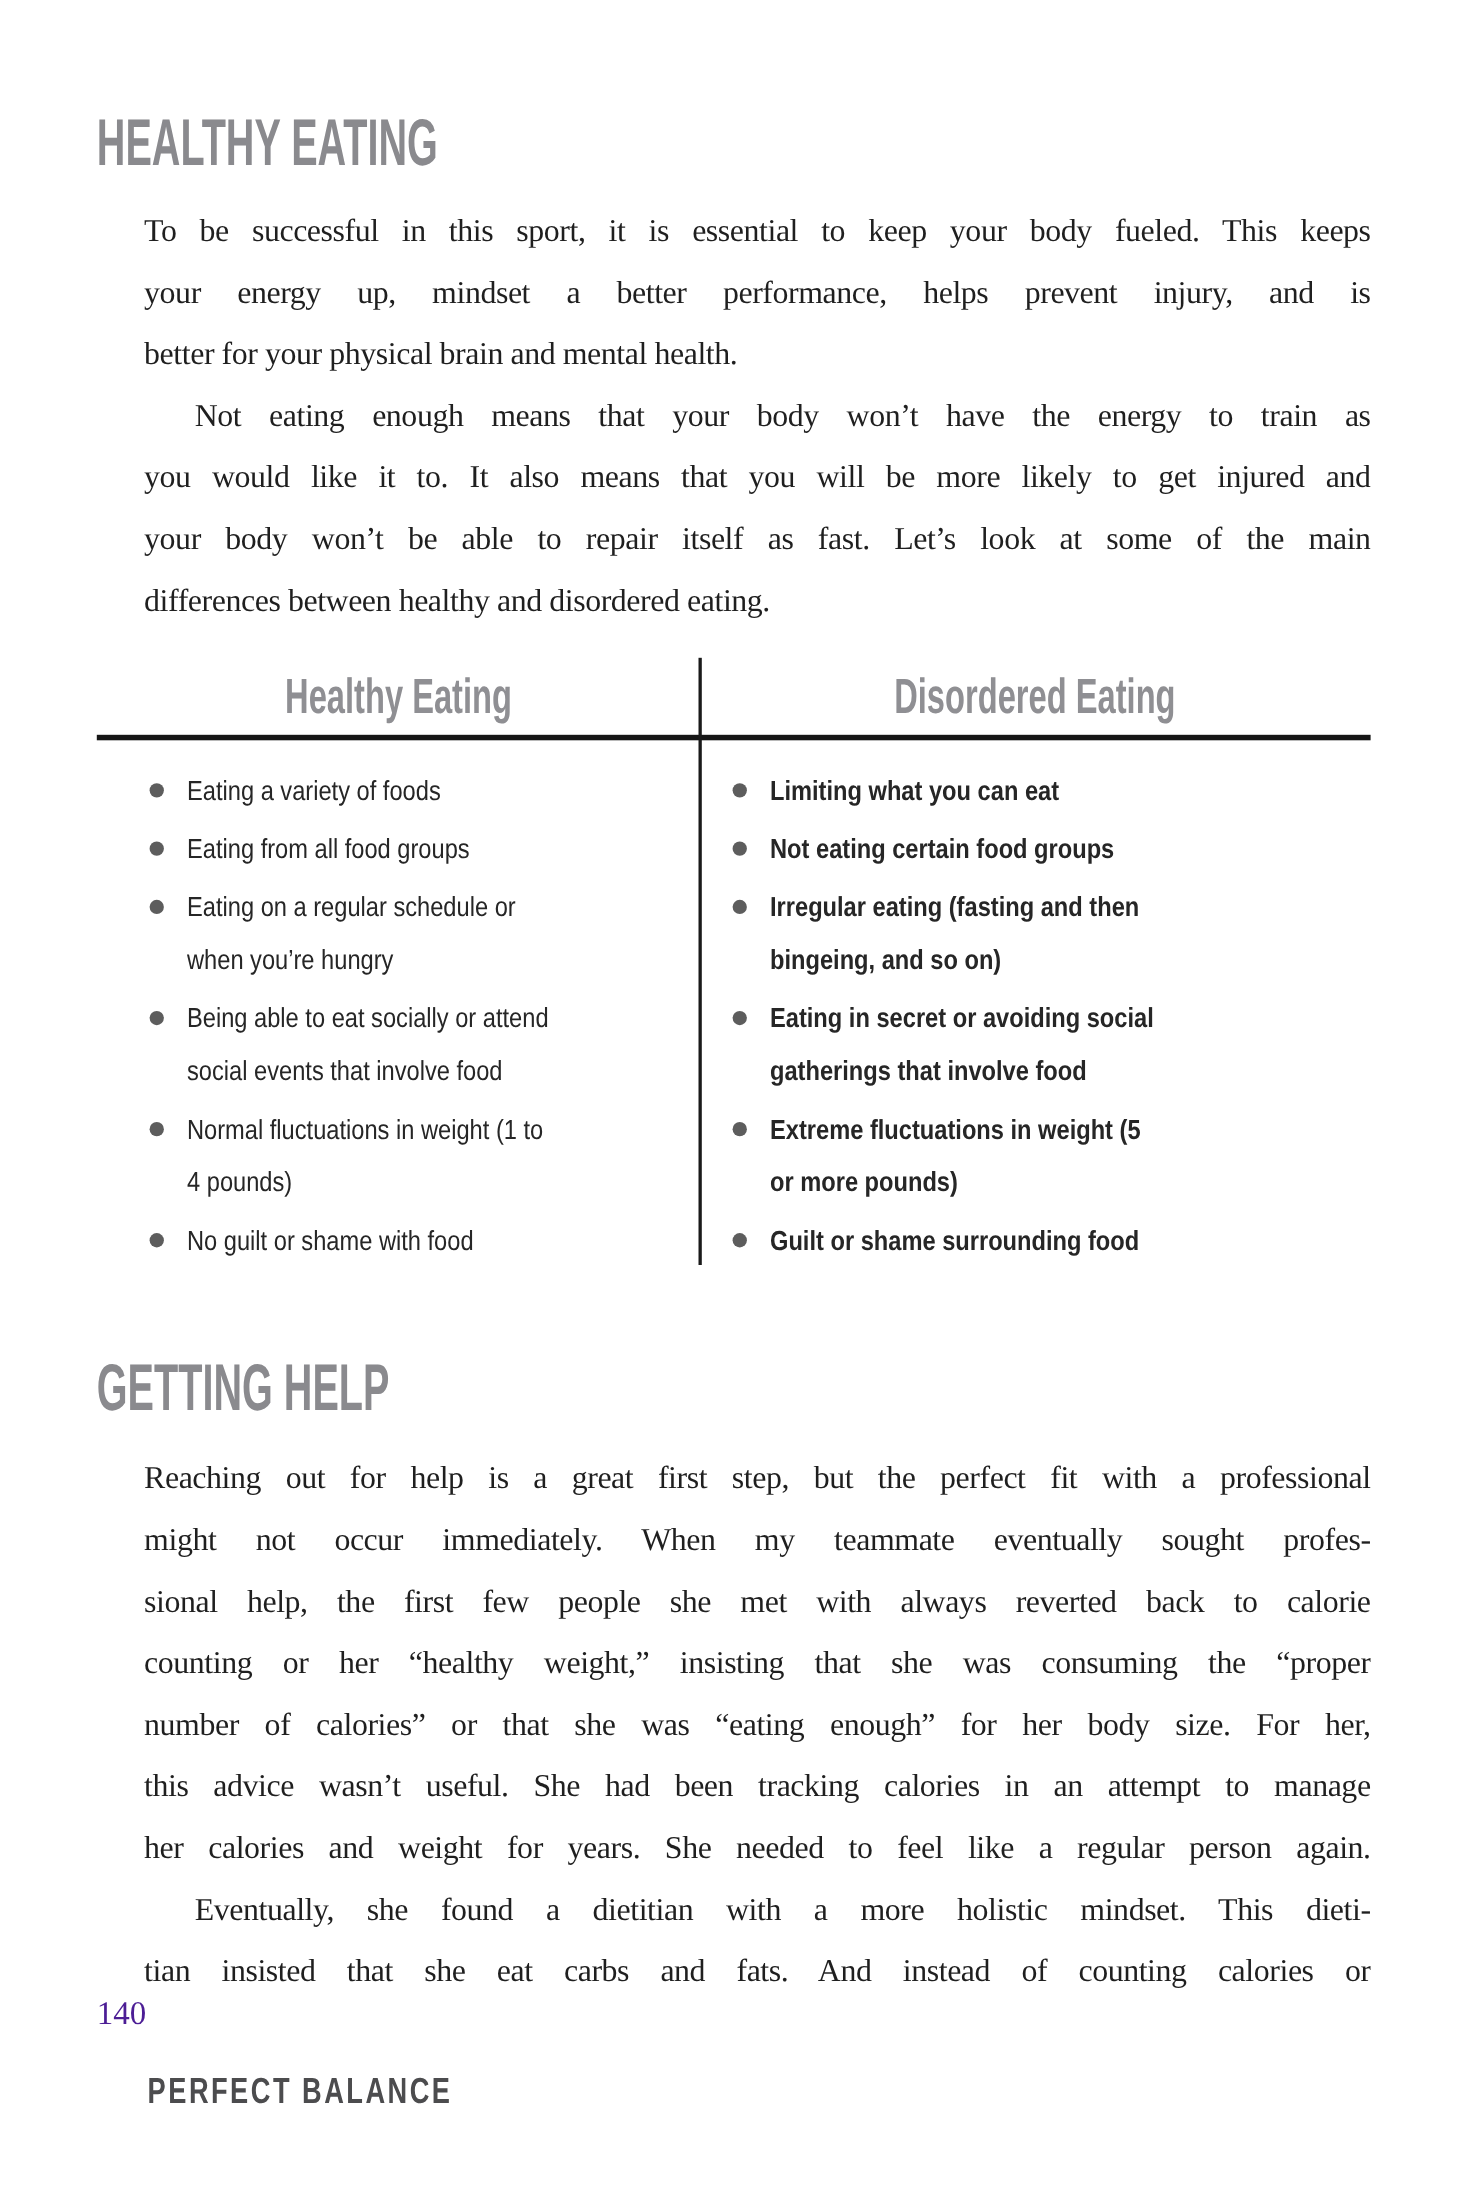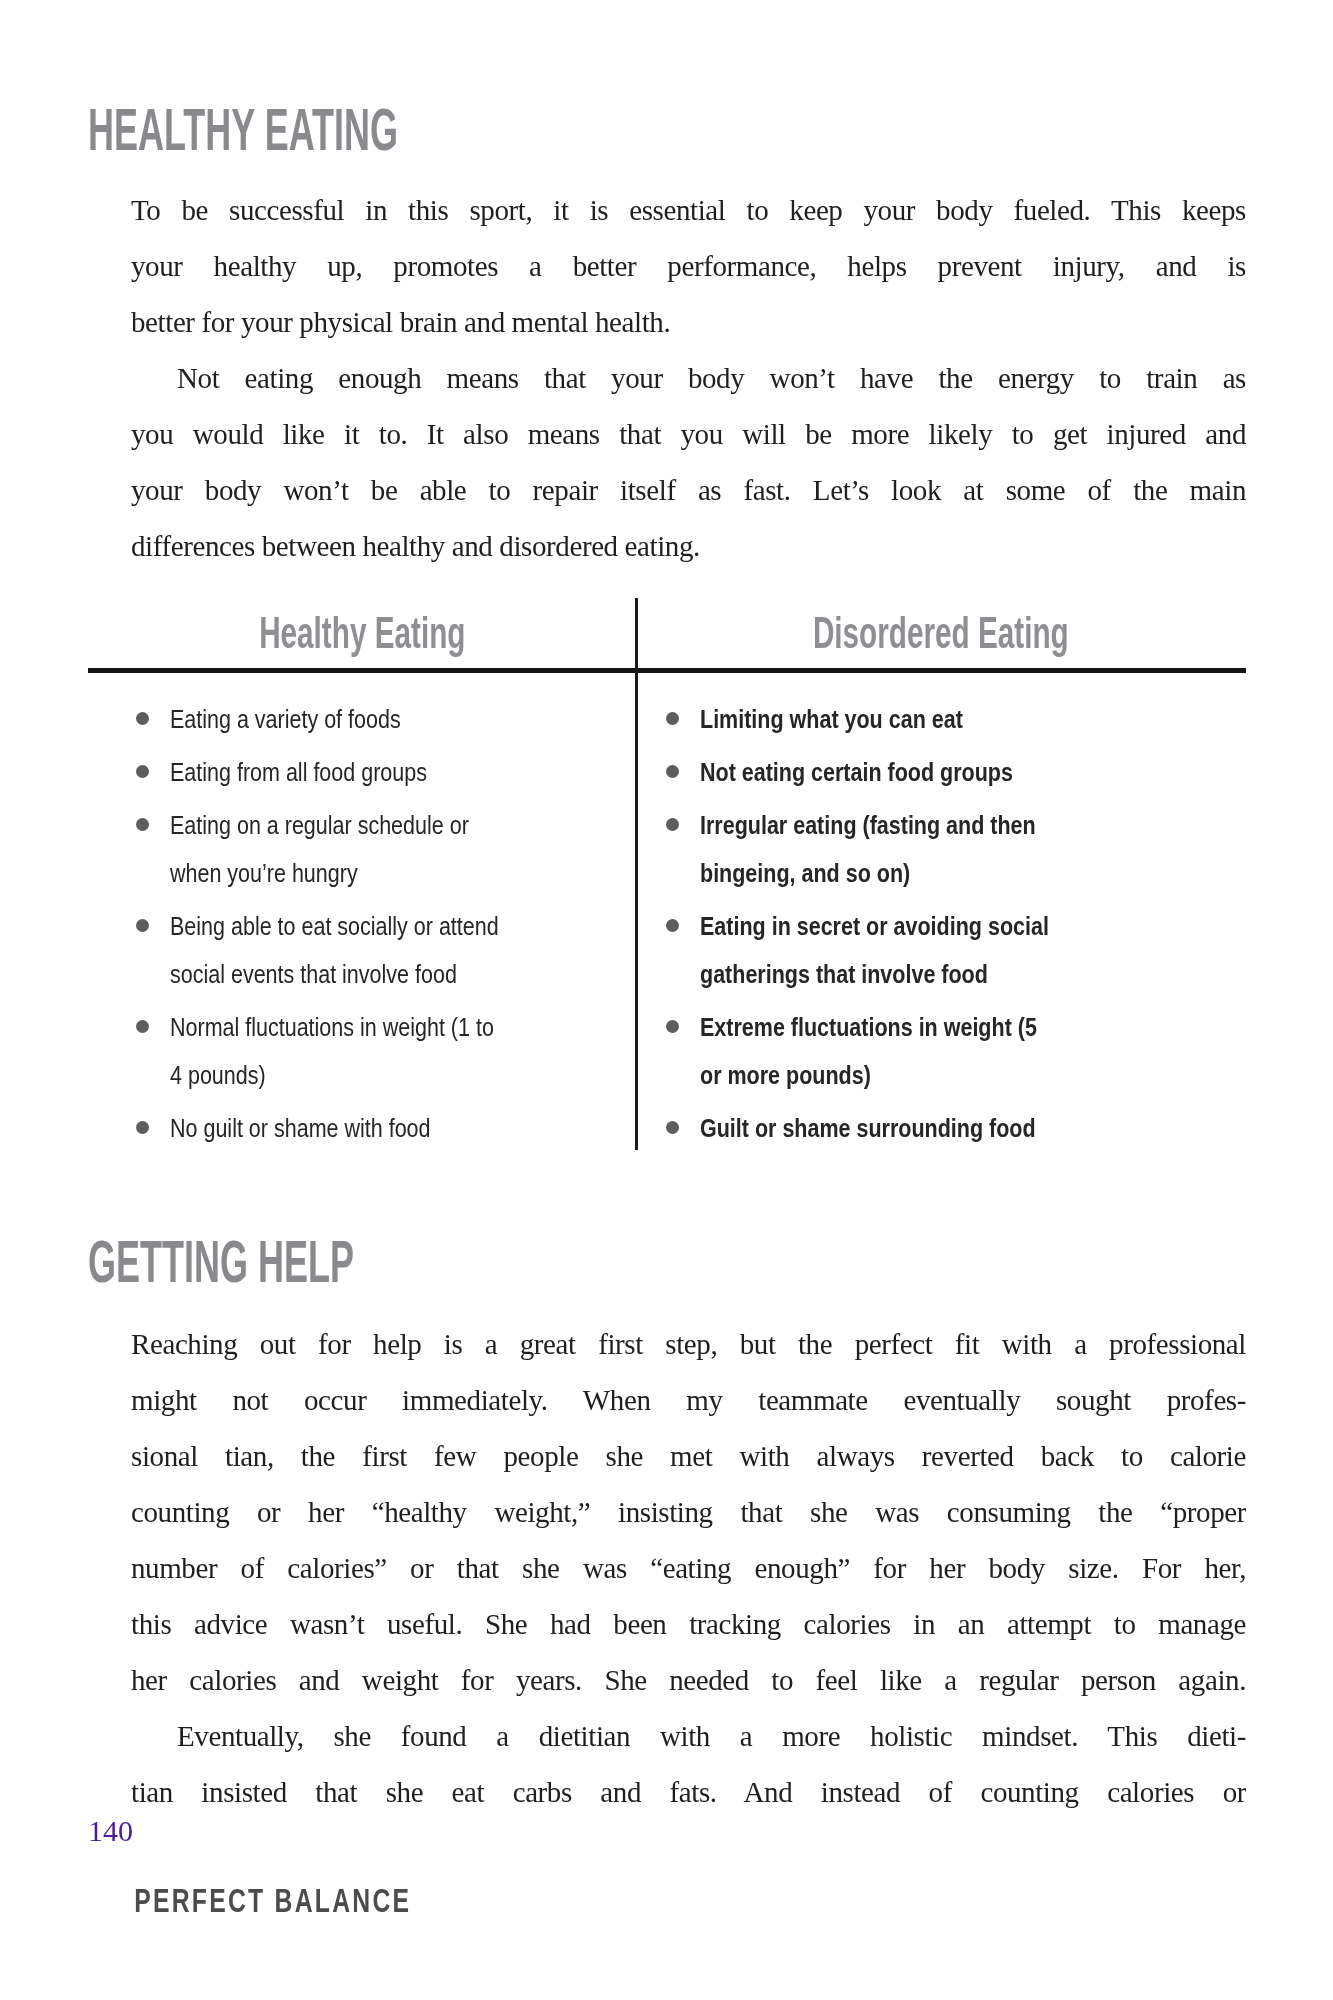--- a/index.html
+++ b/index.html
@@ -65,21 +65,21 @@
 </head>
 <body>
 
 <div class="sheet">
 
   <h1 class="h-title" id="title-1"><span class="cond">HEALTHY EATING</span></h1>
 
   <div class="paras" id="paras-1">
     <div class="para">
         <div class="pline">To be successful in this sport, it is essential to keep your body fueled. This keeps</div>
-        <div class="pline">your healthy up, promotes a better performance, helps prevent injury, and is</div>
+        <div class="pline">your energy up, mindset a better performance, helps prevent injury, and is</div>
         <div class="pline last">better for your physical brain and mental health.</div>
       </div>
     <div class="para indented">
         <div class="pline">Not eating enough means that your body won’t have the energy to train as</div>
         <div class="pline">you would like it to. It also means that you will be more likely to get injured and</div>
         <div class="pline">your body won’t be able to repair itself as fast. Let’s look at some of the main</div>
         <div class="pline last">differences between healthy and disordered eating.</div>
       </div>
   </div>
 
@@ -149,21 +149,21 @@
         </li>
       </ul>
   </div>
 
   <h1 class="h-title" id="title-2"><span class="cond">GETTING HELP</span></h1>
 
   <div class="paras" id="paras-2">
     <div class="para flush">
         <div class="pline">Reaching out for help is a great first step, but the perfect fit with a professional</div>
         <div class="pline">might not occur immediately. When my teammate eventually sought profes-</div>
-        <div class="pline">sional tian, the first few people she met with always reverted back to calorie</div>
+        <div class="pline">sional help, the first few people she met with always reverted back to calorie</div>
         <div class="pline">counting or her “healthy weight,” insisting that she was consuming the “proper</div>
         <div class="pline">number of calories” or that she was “eating enough” for her body size. For her,</div>
         <div class="pline">this advice wasn’t useful. She had been tracking calories in an attempt to manage</div>
         <div class="pline last">her calories and weight for years. She needed to feel like a regular person again.</div>
       </div>
     <div class="para indented flush">
         <div class="pline">Eventually, she found a dietitian with a more holistic mindset. This dieti-</div>
         <div class="pline last">tian insisted that she eat carbs and fats. And instead of counting calories or</div>
       </div>
   </div>

